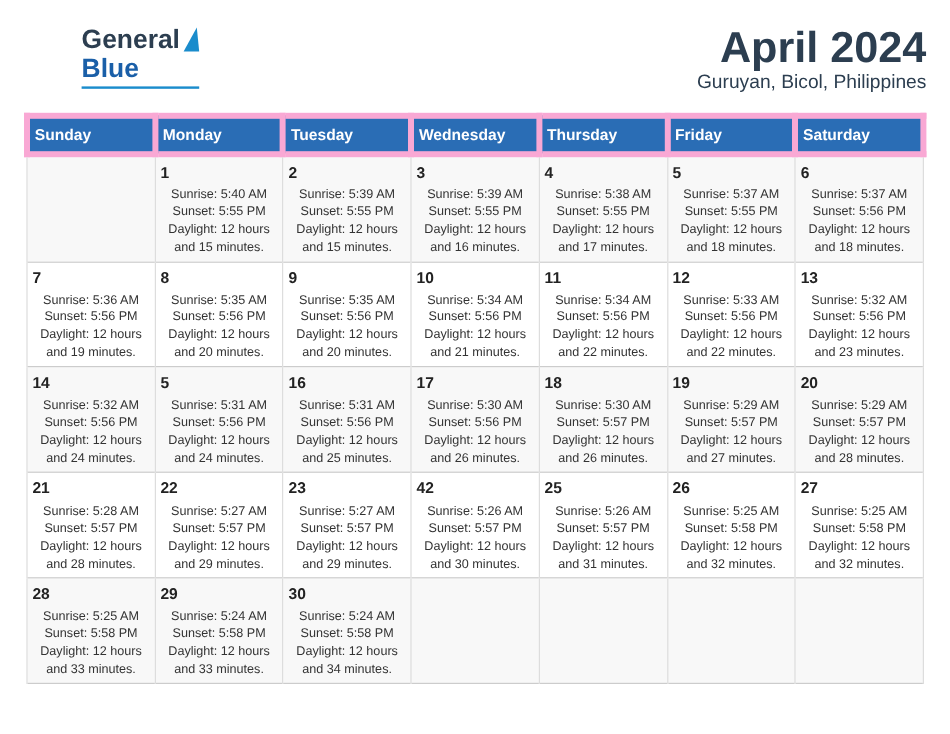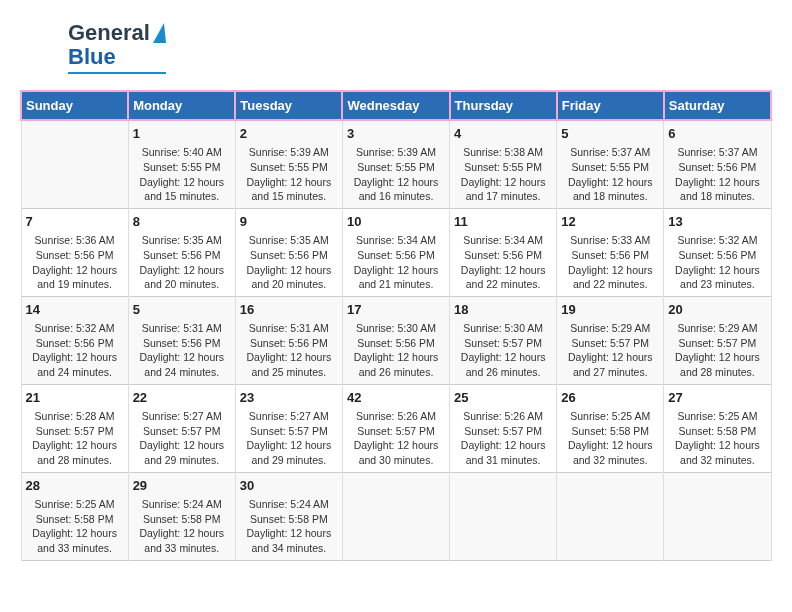--- a/index.html
+++ b/index.html
@@ -44,21 +44,21 @@
       border-collapse: collapse;
       font-size: 11px;
     }
     thead tr th {
       background: #2a6db5;
       color: #fff;
       padding: 6px 4px;
       text-align: left;
       font-size: 13px;
       font-weight: bold;
-      border: 2px solid #f9a8d4;
+      border: 5px solid #f9a8d4;
     }
     tbody tr {
       border-bottom: 1px solid #ccc;
     }
     tbody tr td {
       vertical-align: top;
       padding: 4px 4px;
       border-right: 1px solid #ddd;
       border-left: 1px solid #ddd;
       min-height: 80px;
@@ -90,20 +90,24 @@
   <div class="logo">
     <div class="logo-line">
       <span style="font-size:22px; font-weight:bold; color:#2c3e50;">General</span>
       <span style="display:inline-block; width:0; height:0; border-left:11px solid transparent; border-right:2px solid transparent; border-bottom:20px solid #1a8ccc; margin-left:3px; margin-bottom:0px;"></span>
     </div>
     <div style="display:flex; align-items:center; margin-top:-2px;text-align:center;">
       <span style="font-size:22px; font-weight:bold; color:#1a5fa8;">Blue</span>
     </div>
     <div style="height:2px; background:#1a8ccc; width:100%; margin-top:2px;"></div>
   </div>
+  <div class="title-section">
+    <div class="month-title">April 2024</div>
+    <div class="location-title">Guruyan, Bicol, Philippines</div>
+  </div>
 </div>
 
 <table>
   <thead>
     <tr id="header-row">
         <th>Sunday</th>
         <th>Monday</th>
         <th>Tuesday</th>
         <th>Wednesday</th>
         <th>Thursday</th>

